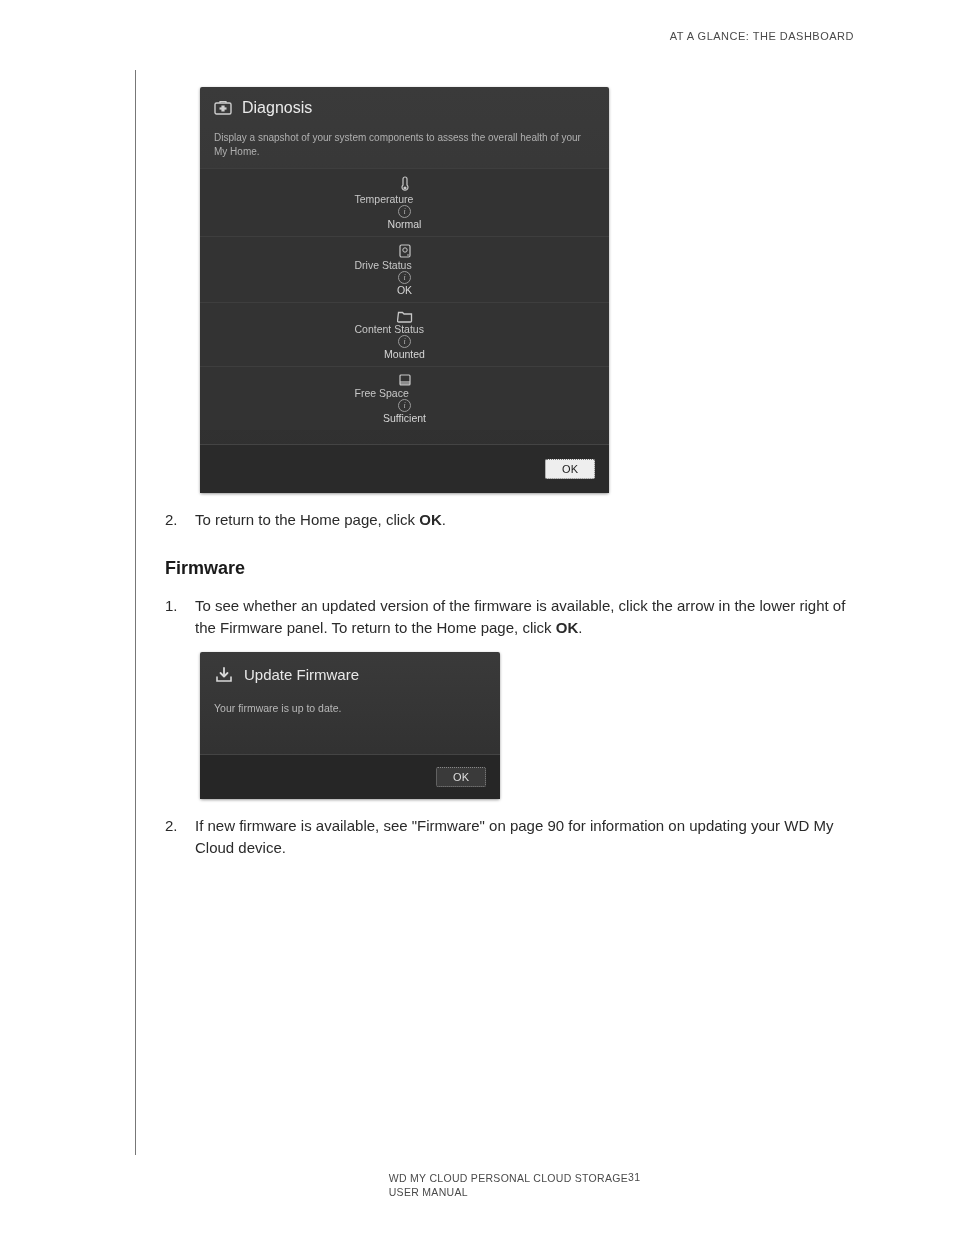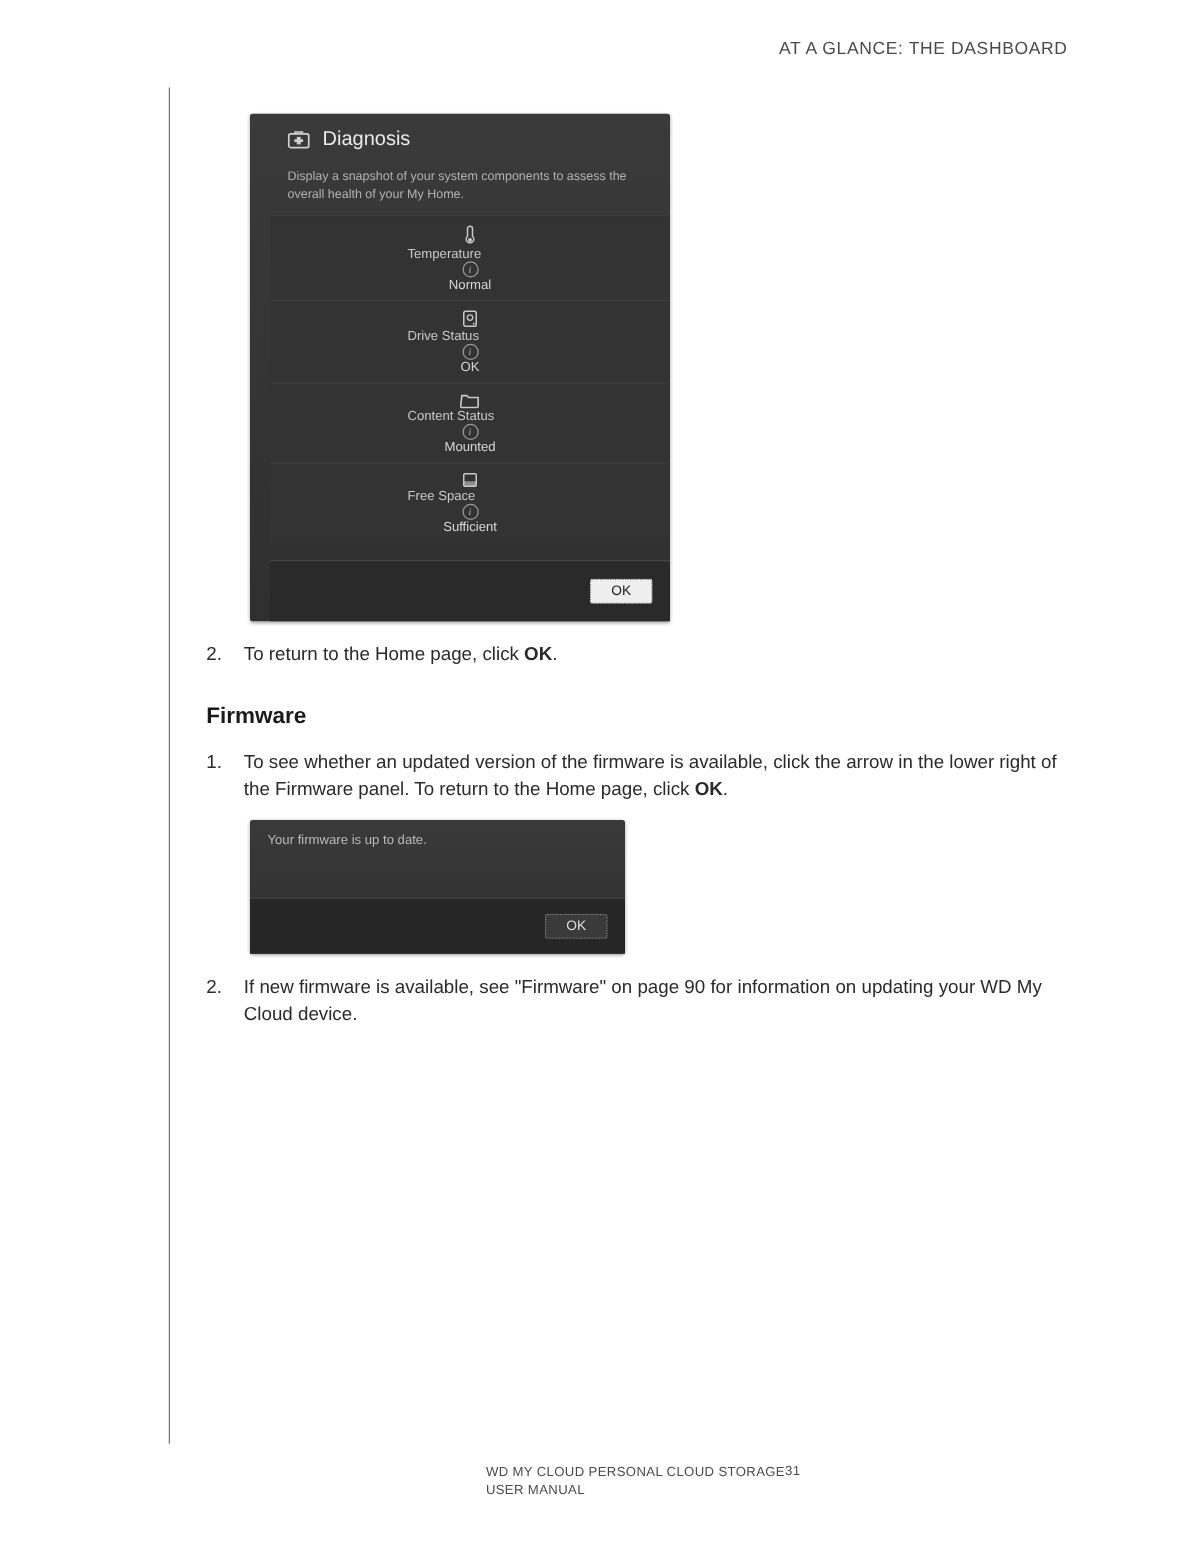--- a/index.html
+++ b/index.html
@@ -11,47 +11,46 @@
     color: #222;
     position: relative;
   }
   .page {
     position: absolute;
     left: 0; top: 0; right: 0; bottom: 0;
     padding: 30px 90px 30px 135px;
   }
   .header-right {
     text-align: right;
-    font-size: 14px;
+    font-size: 11px;
     letter-spacing: 0.5px;
     color: #4a4a4a;
     margin-bottom: 30px;
     padding-right: 10px;
   }
   .vline {
     position: absolute;
     left: 135px;
     top: 70px;
     bottom: 80px;
     border-left: 1px solid #777;
   }
   .content {
     margin-left: 30px;
     padding-top: 15px;
   }
   
   .diag-panel {
-    width: 336px;
+    width: 409px;
     margin-left: 35px;
     background: linear-gradient(#3a3a3a,#2f2f2f);
     color: #d8d8d8;
     border-radius: 2px;
     font-size: 11px;
     box-shadow: 0 1px 3px rgba(0,0,0,.4);
-    padding-left: 16px;
   }
   .diag-head {
     display: flex;
     align-items: center;
     gap: 10px;
     padding: 12px 14px 8px 14px;
     font-size: 16px;
     color: #eaeaea;
   }
   .diag-desc {
@@ -253,20 +252,30 @@
     <div class="h2">Firmware</div>
 
     <div class="step">
       <div class="num">1.</div>
       <div class="txt">
         <span>To see whether an updated version of the firmware is available, click the arrow in the lower right of the Firmware panel. To return to the Home page, click </span><b>OK</b><span>.</span>
       </div>
     </div>
 
     <div class="fw-panel">
+      <div class="fw-head">
+        <span>
+          <svg width="20" height="18" viewBox="0 0 20 18">
+              <path d="M3 11 v4 h14 v-4" fill="none" stroke="#d8d8d8" stroke-width="1.6" stroke-linecap="round"></path>
+              <path d="M10 2 v8" stroke="#d8d8d8" stroke-width="1.8" stroke-linecap="round"></path>
+              <path d="M6.5 7 L10 10.5 L13.5 7" fill="none" stroke="#d8d8d8" stroke-width="1.8" stroke-linecap="round" stroke-linejoin="round"></path>
+            </svg>
+        </span>
+        <span>Update Firmware</span>
+      </div>
       <div class="fw-msg">Your firmware is up to date.</div>
       <div class="fw-foot">
         <button class="okbtn">OK</button>
       </div>
     </div>
 
     <div class="step">
       <div class="num">2.</div>
       <div class="txt">If new firmware is available, see "Firmware" on page 90 for information on updating your WD My Cloud device.</div>
     </div>

